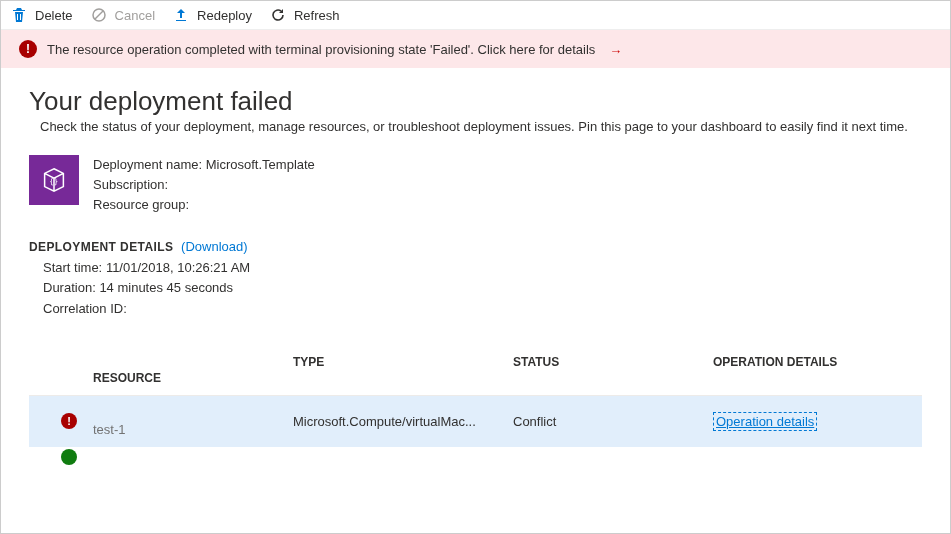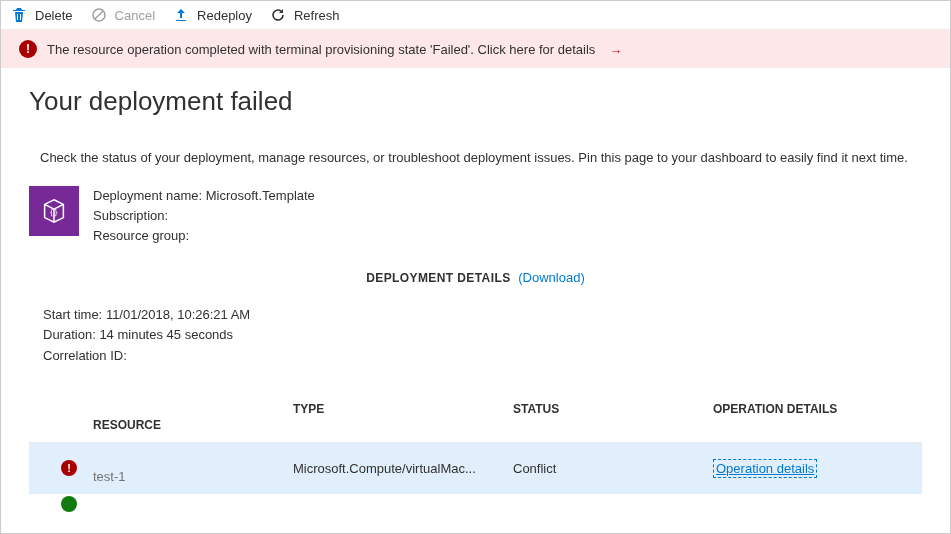--- a/index.html
+++ b/index.html
@@ -43,36 +43,35 @@
     }
     .alert-bar .alert-icon {
       width: 18px; height: 18px; border-radius: 50%;
       background: #a80000; color: #fff; display: flex;
       align-items: center; justify-content: center;
       font-weight: bold; font-size: 12px;
       flex-shrink: 0;
     }
     .alert-bar .arrow { color: #c00; margin-left: 4px; font-weight: bold; }
     .content { padding: 18px 28px; }
-    .title { font-size: 26px; font-weight: 400; margin-bottom: 32px; }
+    .title { font-size: 26px; font-weight: 400; margin-bottom: 1px; }
     .subtitle { font-size: 13px; line-height: 1.45; margin-bottom: 18px; max-width: 880px; margin-left: 11px; }
     .summary-row { display: flex; align-items: flex-start; gap: 14px; margin-bottom: 24px; }
     .cube-badge {
       width: 50px; height: 50px; background: #772998;
       display: flex; align-items: center; justify-content: center;
       color: #fff; flex-shrink: 0;
     }
     .cube-badge svg { width: 30px; height: 30px; }
     .summary-info { font-size: 13px; line-height: 1.55; }
     .summary-info .label { display: inline-block; }
     .section-header {
       font-size: 12px; font-weight: 600; letter-spacing: 0.4px;
       text-transform: uppercase; color: #323130;
-      margin-bottom: 20px;
-      text-align: center;
+      margin-bottom: 4px;
     }
     .download-link { color: #0078d4; text-decoration: none; font-weight: 400; text-transform: none; letter-spacing: 0; font-size: 13px; margin-left: 4px;}
     .details-list { font-size: 13px; line-height: 1.55; padding-left: 14px; margin-bottom: 26px; }
     .table { width: 100%; }
     .table-header {
       display: flex; padding: 10px 18px 10px 64px;
       font-size: 12px; font-weight: 600; color: #323130;
       border-bottom: 1px solid #edebe9;
     }
     .col-resource { width: 200px; margin-top: 16px; }

